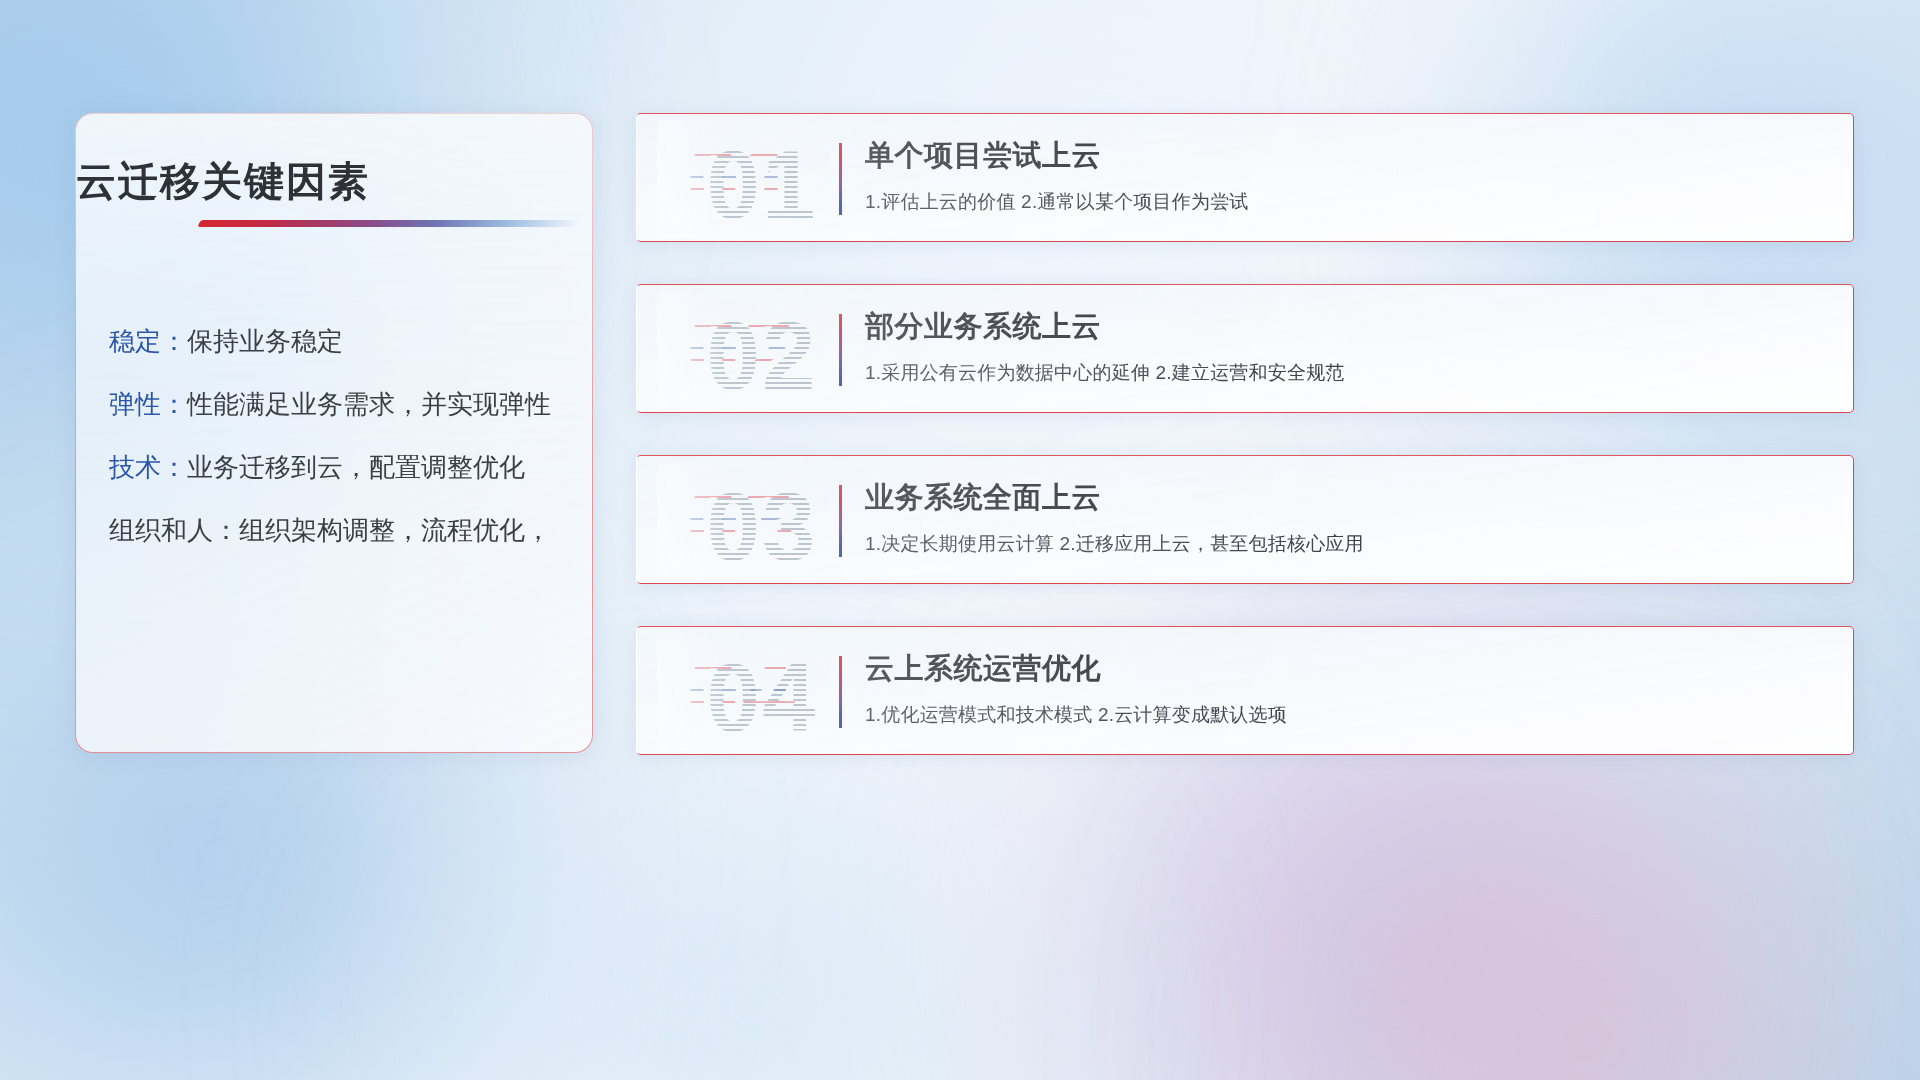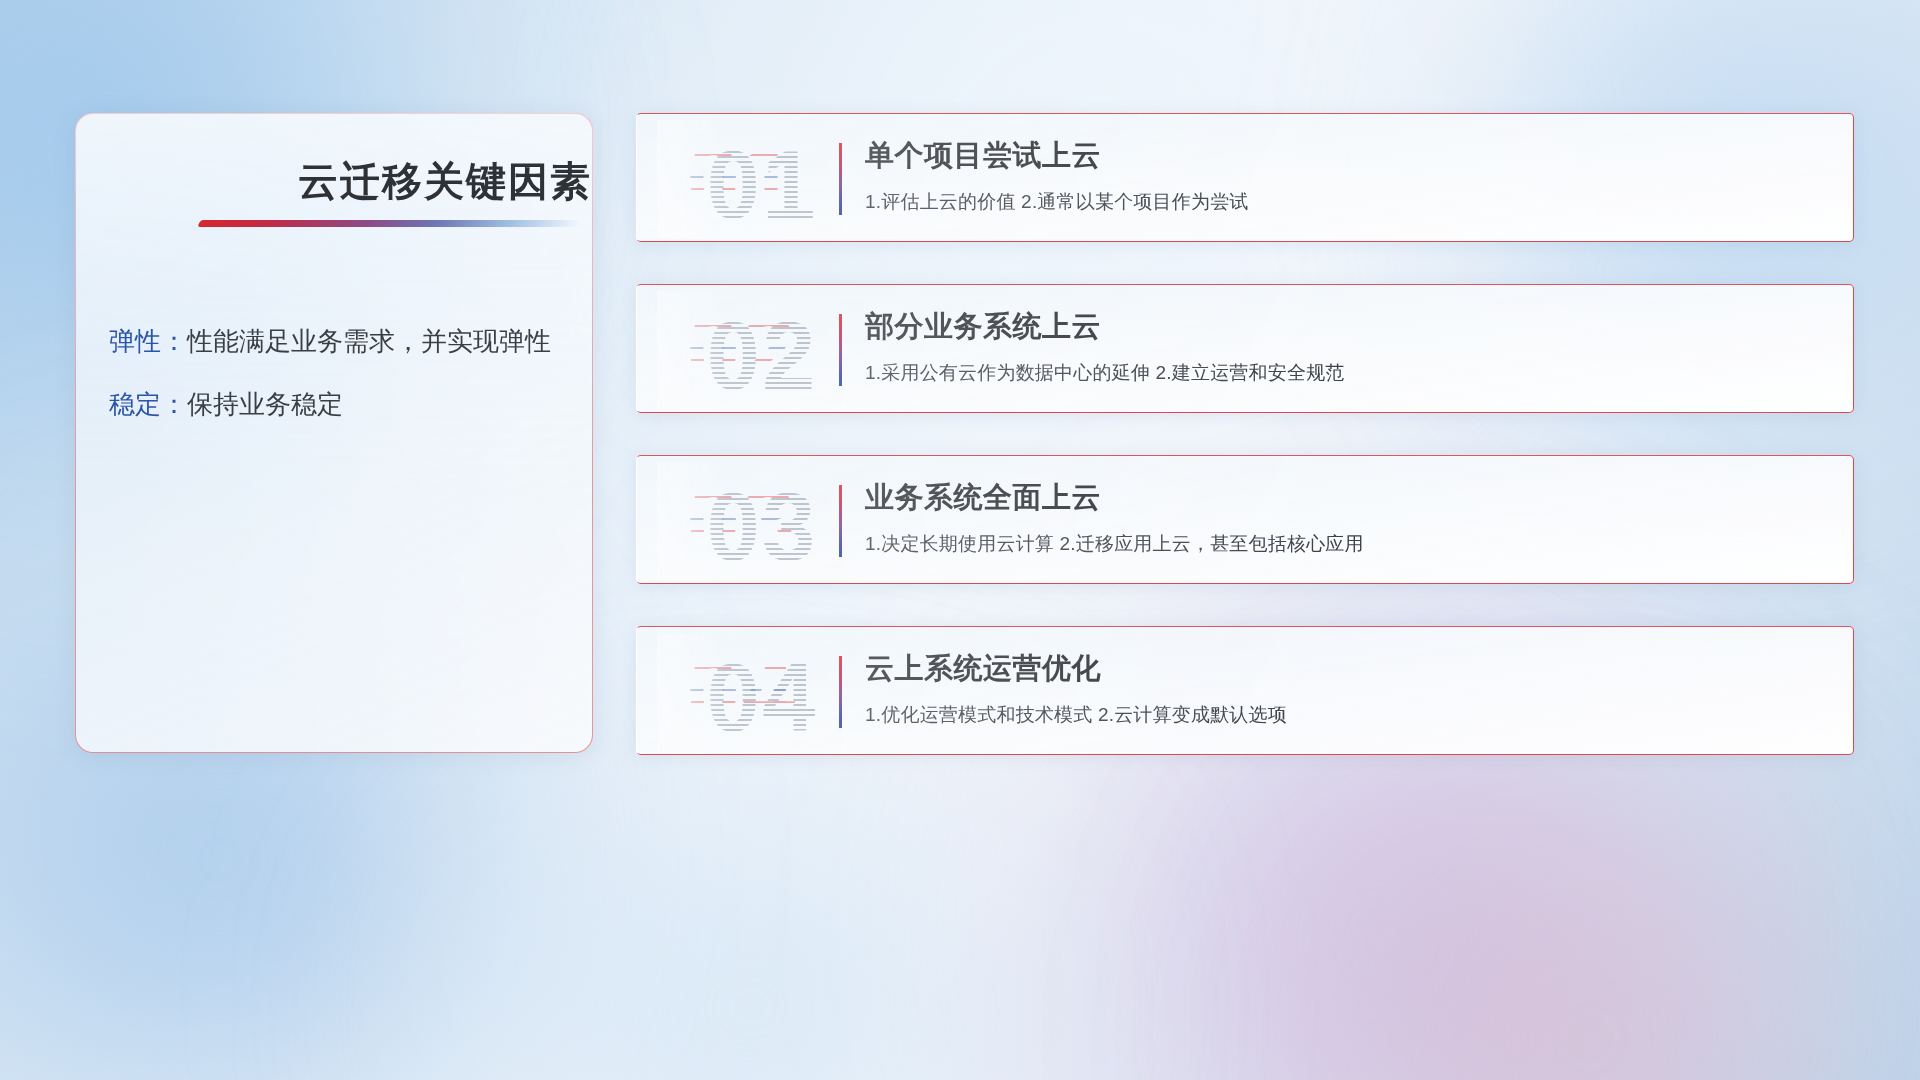--- a/index.html
+++ b/index.html
@@ -59,21 +59,21 @@
   }
   #left-panel::before{
     content:""; position:absolute; left:-1px; top:-1px; right:-1px; height:60%;
     border-radius:18px 18px 0 0;
     background:linear-gradient(180deg, rgba(255,255,255,.55), rgba(255,255,255,0));
     pointer-events:none;
   }
 
   .panel-title{
     position:absolute; left:0; right:0; top:40px;
-    text-align:right;
+    text-align:left;
     font-size:40px; font-weight:bold; letter-spacing:2px;
     color:#2e3236;
   }
   .title-rule{
     position:absolute; left:123px; top:106px; width:380px; height:7px;
     background:linear-gradient(90deg,#d7272f 0%, #c22a45 18%, #8c4a87 44%, #6e74b4 62%, #9fc0e2 82%, rgba(190,215,238,0) 100%);
     border-radius:3px;
     transform:skewX(-26deg);
   }
 
@@ -182,22 +182,24 @@
   <div class="bg-blob blob-d"></div>
   <div class="bg-blob blob-g"></div>
 </div>
 
 <div id="stage">
 
   <section id="left-panel">
     <h1 class="panel-title">云迁移关键因素</h1>
     <div class="title-rule"></div>
     <div class="panel-lines" id="panel-lines">
+        <div class="pline"><span class="k">稳定：</span><span>保持业务稳定</span></div>
         <div class="pline"><span class="k">弹性：</span><span>性能满足业务需求，并实现弹性</span></div>
-        <div class="pline"><span class="k">稳定：</span><span>保持业务稳定</span></div>
+        <div class="pline"><span class="k">技术：</span><span>业务迁移到云，配置调整优化</span></div>
+        <div class="pline"><span class="k plain">组织和人：</span><span>组织架构调整，流程优化，</span></div>
       </div>
   </section>
 
   <section id="cards">
       <article class="card">
         <div class="num-wrap">
           <div class="card-num">01</div>
           <div class="num-tint">01</div>
           <div class="num-fade"></div>
         </div>

